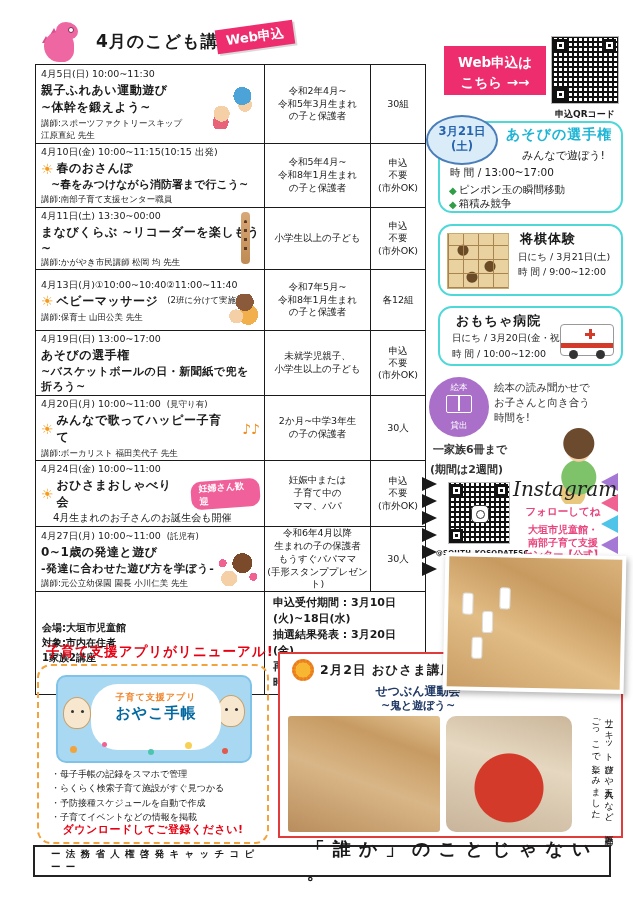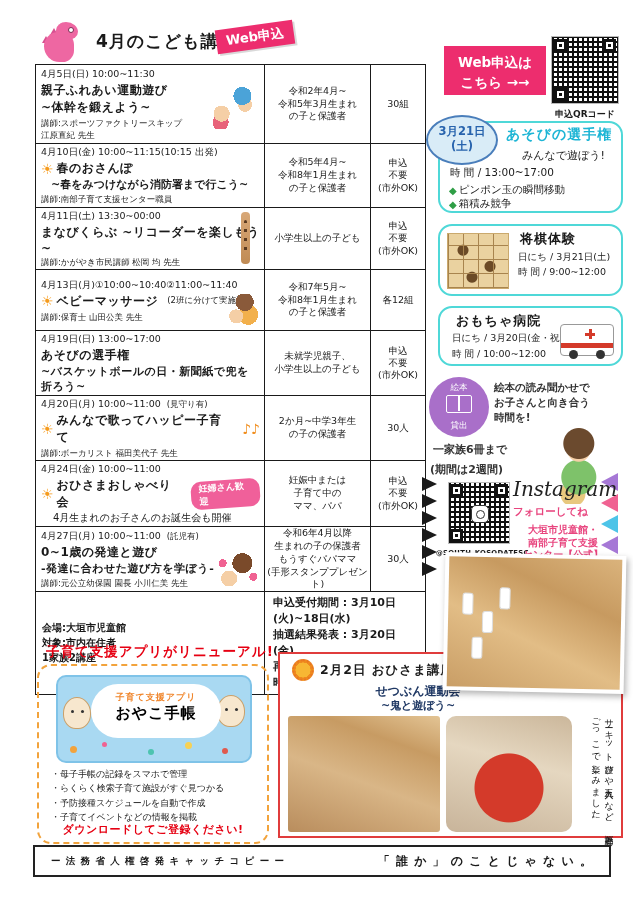--- a/index.html
+++ b/index.html
@@ -59,24 +59,24 @@
                 radial-gradient(circle at 85% 70%, #f06292 0 4px, transparent 4px); }
   .fcell1 { padding:3px 6px; font-size:10px; font-weight:bold; line-height:1.5; vertical-align:middle; }
   .fcell2 { padding:3px 8px; font-size:11px; font-weight:bold; line-height:1.45; vertical-align:middle; }
   .note-blue { left:36px; top:630px; width:386px; font-size:9px; font-weight:bold; color:#3b6bc6; }
 
   
   .app-title { left:46px; top:643px; font-size:13.5px; font-weight:bold; color:#e60012; letter-spacing:1px; }
   .app-box { left:37px; top:664px; width:232px; height:180px; border:2.5px dashed #f2a33c; border-radius:14px; }
   .app-card { position:absolute; left:17px; top:9px; width:196px; height:88px; background:#a9d9f2;
               border:2px solid #7fc3e8; border-radius:10px; }
-  .app-pill { position:absolute; left:33px; top:7px; width:130px; height:54px; background:#fff; border-radius:27px;
+  .app-pill { position:absolute; left:33px; top:7px; width:130px; height:66px; background:#fff; border-radius:27px;
               text-align:center; padding-top:7px; }
   .app-label { font-size:9px; font-weight:bold; color:#f0862c; letter-spacing:1px; }
-  .app-name { font-size:15px; font-weight:bold; color:#000000; letter-spacing:1px; }
+  .app-name { font-size:15px; font-weight:bold; color:#0369a1; letter-spacing:1px; }
   .mascot { position:absolute; width:28px; height:32px; background:#f7e7ce; border-radius:50% 50% 45% 45%; border:1px solid #c9a06a; }
   .mascot::after { content:""; position:absolute; left:7px; top:12px; width:3px; height:3px; background:#333; border-radius:50%; box-shadow:10px 0 0 #333; }
   .mascot-l { left:5px; top:20px; } .mascot-r { right:5px; top:18px; }
   .dot { position:absolute; border-radius:50%; }
   .app-bullets { position:absolute; left:12px; top:101px; font-size:9px; line-height:1.6; color:#222; }
   .app-download { position:absolute; left:0; top:156px; width:100%; text-align:center; color:#e60012; font-weight:bold; font-size:11px; letter-spacing:.5px; }
 
   
   .report-box { left:278px; top:652px; width:345px; height:186px; border:2px solid #e03c3c; background:#fff; }
   .rep-head { position:absolute; left:12px; top:5px; display:flex; align-items:center; gap:6px; }
@@ -129,21 +129,21 @@
   .amb-stripe { position:absolute; left:0; top:18px; width:100%; height:5px; background:#d43a2a; }
   .amb-cross { position:absolute; left:24px; top:4px; width:10px; height:10px;
      background:linear-gradient(#d43a2a,#d43a2a) center/10px 3px no-repeat, linear-gradient(#d43a2a,#d43a2a) center/3px 10px no-repeat; }
   .amb-wheel { position:absolute; bottom:-4px; width:9px; height:9px; background:#333; border-radius:50%; }
 
   .book-circle { left:429px; top:377px; width:60px; height:60px; background:#a96fc9; border-radius:50%;
                  color:#fff; text-align:center; z-index:2; }
   .bc-top { font-size:8.5px; padding-top:5px; } .bc-bot { font-size:8.5px; position:absolute; bottom:5px; width:100%; }
   .bc-book { position:absolute; left:17px; top:18px; width:26px; height:18px; border:1.5px solid #fff; border-radius:2px; }
   .bc-book::after { content:""; position:absolute; left:11px; top:0; width:1.5px; height:15px; background:#fff; }
-  .book-text { left:494px; top:380px; width:128px; font-size:10.5px; font-weight:bold; color:#333; line-height:1.45; }
+  .book-text { left:494px; top:380px; width:128px; font-size:10.5px; font-weight:normal; color:#333; line-height:1.45; }
   .book-limit { left:433px; top:442px; font-size:11px; font-weight:bold; color:#333; }
   .book-period { left:430px; top:462px; font-size:11px; font-weight:bold; color:#333; }
   .boy { left:541px; top:420px; width:84px; height:84px;
      background:radial-gradient(circle at 45% 28%, #6b4a2e 0 15px, transparent 16px),
                 radial-gradient(circle at 45% 36%, #f5cfa6 0 11px, transparent 12px),
                 radial-gradient(circle at 45% 68%, #7ec26a 0 17px, transparent 18px),
                 radial-gradient(circle at 38% 88%, #e8c87e 0 12px, transparent 13px); }
 
   .flags { display:flex; flex-direction:column; gap:3px; }
   .flags-left { left:422px; top:477px; }
@@ -157,34 +157,34 @@
   .flags-right .f-pink { border-color:transparent #f06292 transparent transparent; }
   .f-cyan { border-color:transparent transparent transparent #4dc4e8; }
   .flags-right .f-cyan { border-color:transparent #4dc4e8 transparent transparent; }
 
   .qr2 { left:448px; top:482px; width:62px; height:62px; }
   .qr2-center { position:absolute; left:22px; top:22px; width:18px; height:18px; background:#fff; border:1.5px solid #333; border-radius:5px; }
   .qr2-center::after { content:""; position:absolute; left:4px; top:4px; width:7px; height:7px; border:1.5px solid #333; border-radius:50%; }
   .ig-handle { left:436px; top:549px; width:88px; font-size:6.8px; font-weight:bold; text-align:center; letter-spacing:.3px; }
   .ig-logo { left:513px; top:477px; width:100px; text-align:center; font-family:"DejaVu Serif","Liberation Serif",serif;
              font-style:italic; font-size:20px; color:#222; }
-  .ig-follow { left:513px; top:505px; width:100px; text-align:left; font-size:10.5px; font-weight:bold; color:#e8447e; }
+  .ig-follow { left:513px; top:505px; width:100px; text-align:center; font-size:10.5px; font-weight:bold; color:#e8447e; }
   .ig-name { left:508px; top:524px; width:110px; text-align:center; font-size:10px; font-weight:bold; color:#e8447e; line-height:1.25; }
 
   .photo-tiger { left:444px; top:554px; width:181px; height:138px; background:#fff; padding:4px;
                  box-shadow:2px 3px 6px rgba(0,0,0,.3); transform:rotate(1.2deg); z-index:6; }
   .photo-tiger-inner { width:100%; height:100%;
      background:linear-gradient(25deg,#c99e66,#e2bd86 40%,#c79a60 70%,#dab37c),
                 radial-gradient(circle at 70% 45%, #e8e8f0 0 10px, transparent 11px); }
   .bottle { position:absolute; background:#fff; border:1px solid #ddd; border-radius:3px; width:11px; height:22px; }
 
   .bottom-bar { left:33px; top:845px; width:578px; height:32px; border:2px solid #222; display:flex;
                 align-items:center; justify-content:space-between; padding:0 16px; background:#fff; }
   .bb-left { font-size:9.5px; font-weight:bold; letter-spacing:1px; }
-  .bb-right { font-size:12px; font-weight:bold; letter-spacing:1px;margin-left:40px; }
+  .bb-right { font-size:18px; font-weight:bold; letter-spacing:1px;margin-left:40px; }
 </style>
 </head>
 <body>
 
 <div class="page">
 
   <div class="abs dino">
     <div class="dino-spike spike1"></div>
       <div class="dino-spike spike2"></div>
       <div class="dino-spike spike3"></div>

